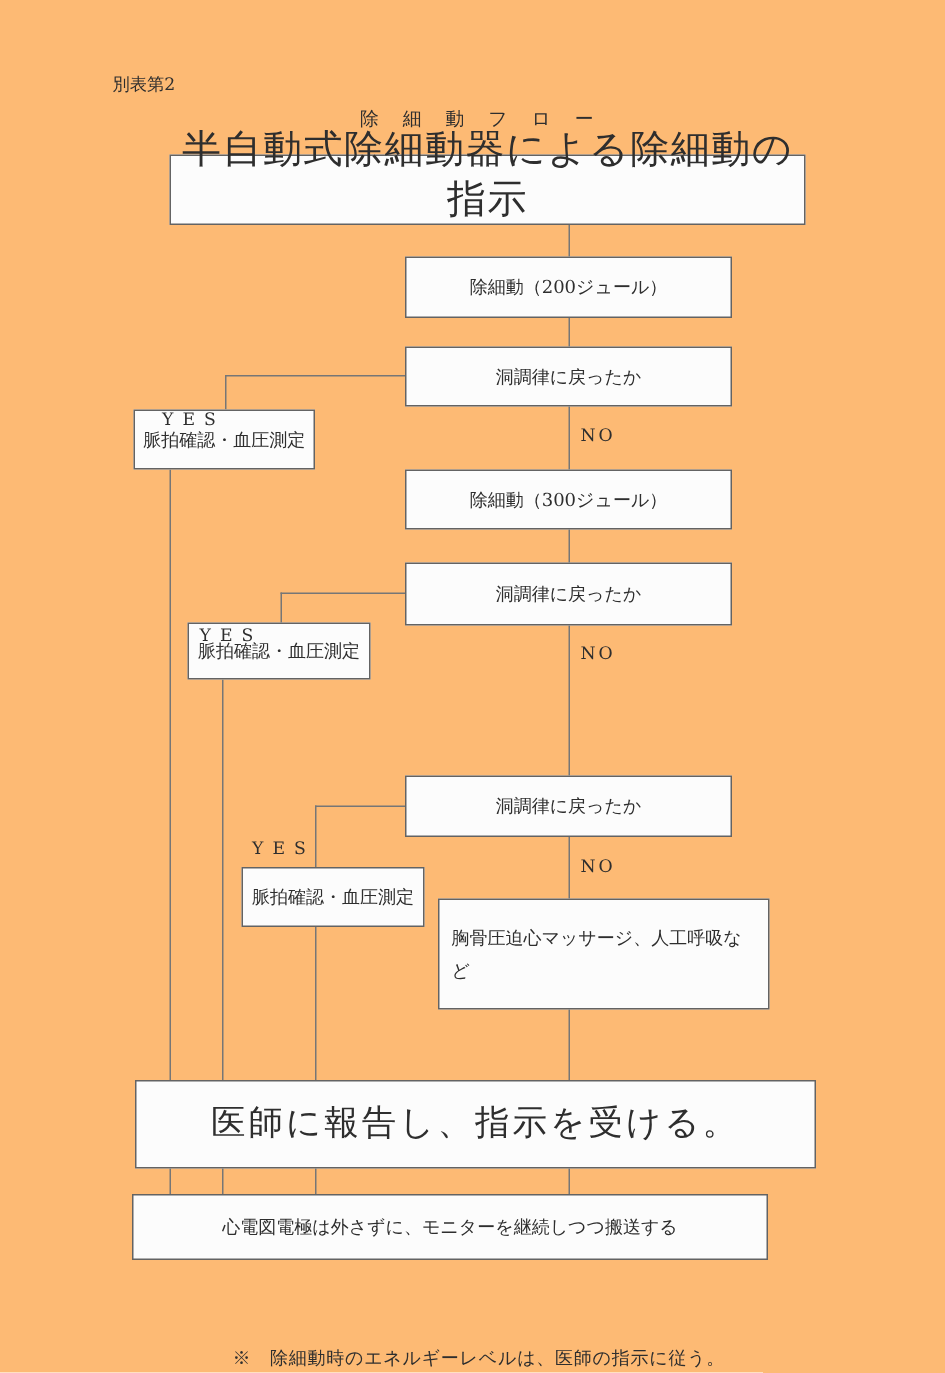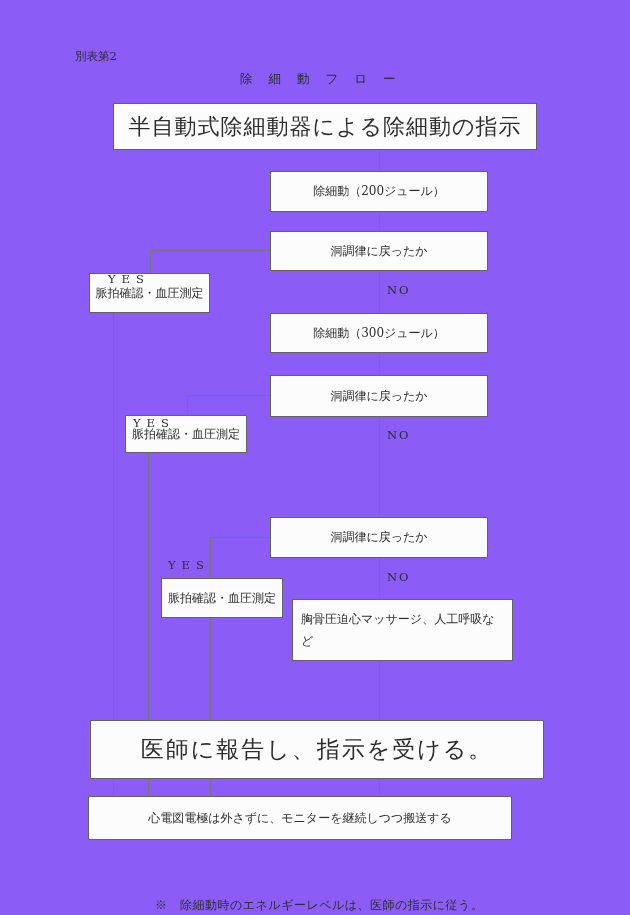--- a/index.html
+++ b/index.html
@@ -5,21 +5,21 @@
   html, body {
     margin: 0;
     padding: 0;
     background: #ffffff;
     font-family: "DejaVu Serif", "Liberation Serif", serif;
   }
   .page {
     position: relative;
     width: 630px;
     height: 915px;
-    background: #8b5cf6;
+    background: #fdba74;
     overflow: hidden;
     color: #2e2e2e;
   }
   
   .vline, .hline {
     position: absolute;
     background: #767676;
     z-index: 1;
   }
   .vline { width: 1px; }
@@ -33,22 +33,23 @@
     display: flex;
     align-items: center;
     justify-content: center;
     text-align: center;
     font-size: 12px;
     line-height: 1.25;
     color: #2e2e2e;
     z-index: 2;
   }
   .box.big {
-    font-size: 22px;
+    font-size: 26px;
     letter-spacing: 1px;
+    align-items: flex-end;
   }
   .box.report {
     font-size: 23px;
     letter-spacing: 2px;
   }
   .box.multiline {
     flex-direction: column;
     align-items: flex-start;
     justify-content: center;
     text-align: left;
@@ -144,21 +145,21 @@
 
 
   <div class="box" style="left:270px; top:517px; width:218px; height:41px;">
     <span>洞調律に戻ったか</span>
   </div>
 
   <div class="box" style="left:161px; top:578px; width:122px; height:40px;">
     <span>脈拍確認・血圧測定</span>
   </div>
 
-  <div class="box multiline" style="left:292px; top:599px; width:221px; height:62px;">
+  <div class="box multiline" style="left:292px; top:599px; width:221px; height:74px;">
     <div>胸骨圧迫心マッサージ、人工呼吸など</div>
   </div>
 
   <div class="box report" style="left:90px; top:692px; width:454px; height:59px;margin-top:28px;">
     <span>医師に報告し、指示を受ける。</span>
   </div>
 
   <div class="box" style="left:88px; top:796px; width:424px; height:44px;">
     <span>心電図電極は外さずに、モニターを継続しつつ搬送する</span>
   </div>

